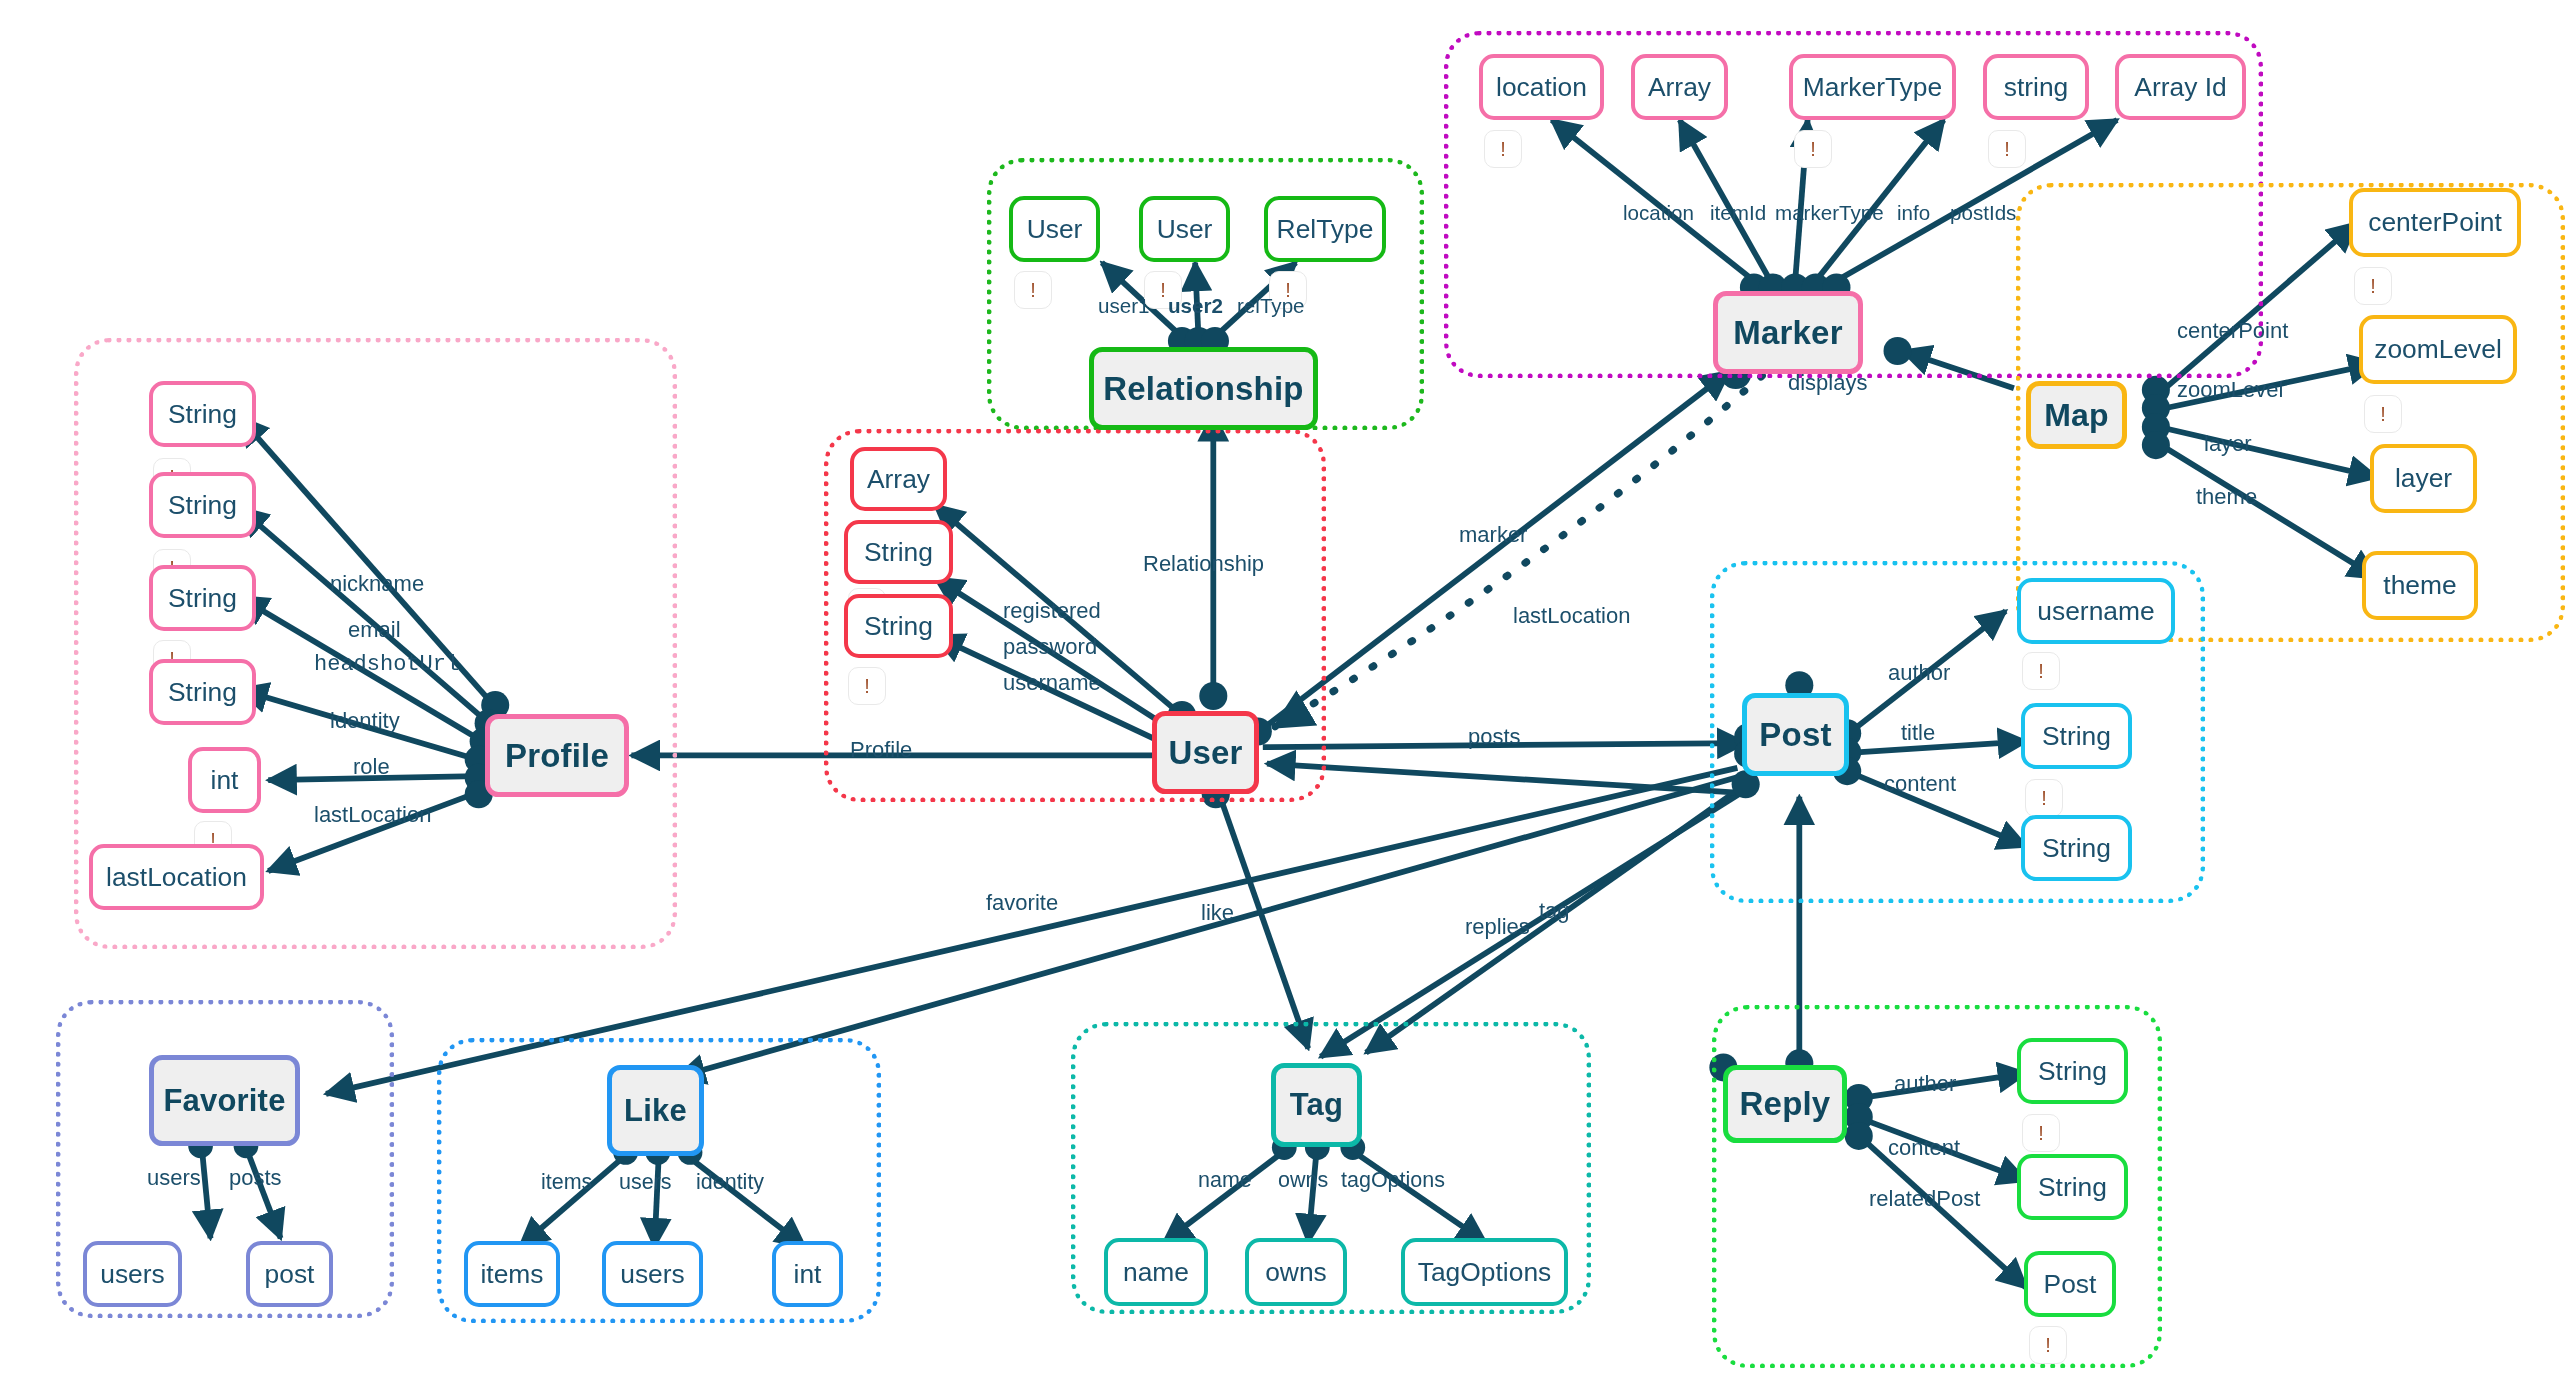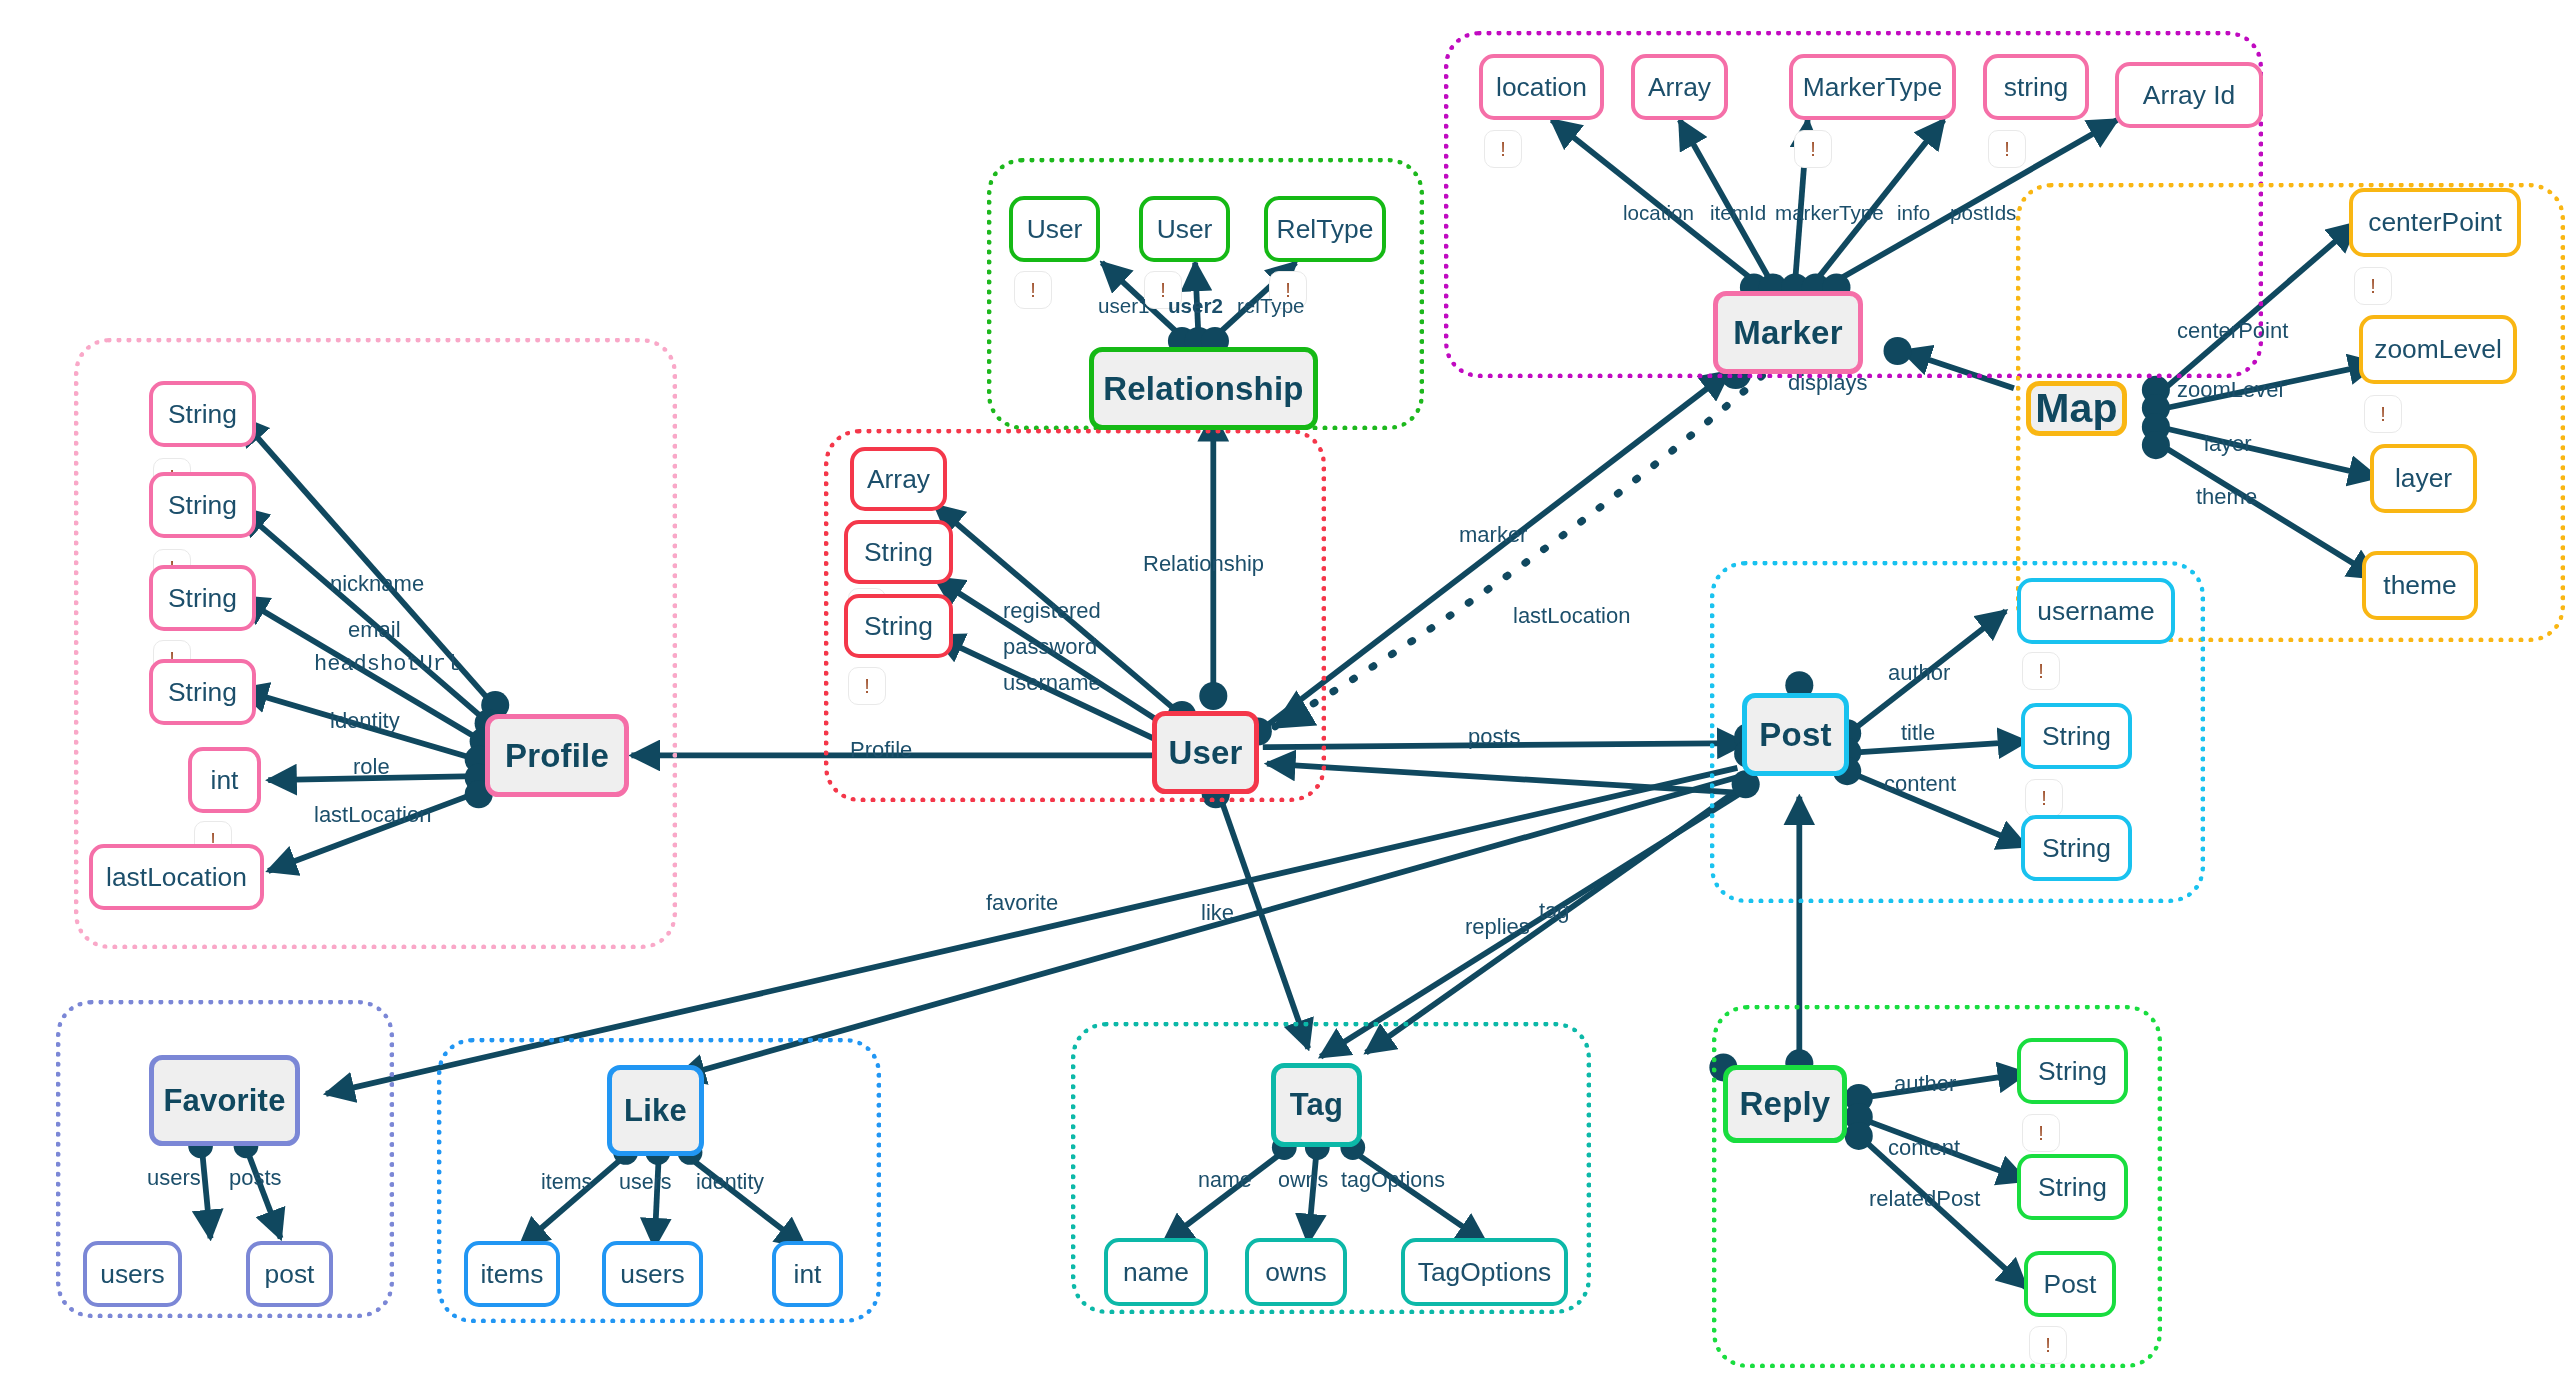--- a/index.html
+++ b/index.html
@@ -244,21 +244,21 @@
   </div>
   <div class="entity" style="left:1089px; top:347px; width:229px; height:83px; border-color:#15b915; font-size:33px;">
     <span>Relationship</span>
   </div>
   <div class="entity" style="left:1152px; top:711px; width:107px; height:83px; border-color:#f4374a; font-size:33px;">
     <span>User</span>
   </div>
   <div class="entity" style="left:1713px; top:291px; width:150px; height:83px; border-color:#f56fa8; font-size:33px;">
     <span>Marker</span>
   </div>
-  <div class="entity" style="left:2026px; top:381px; width:101px; height:55px; border-color:#f9b613; font-size:41px;">
+  <div class="entity" style="left:2026px; top:381px; width:101px; height:68px; border-color:#f9b613; font-size:32px;">
     <span>Map</span>
   </div>
   <div class="entity" style="left:1742px; top:693px; width:107px; height:83px; border-color:#19c2ef; font-size:33px;">
     <span>Post</span>
   </div>
   <div class="entity" style="left:1723px; top:1065px; width:124px; height:78px; border-color:#19dd3f; font-size:33px;">
     <span>Reply</span>
   </div>
   <div class="entity" style="left:149px; top:1055px; width:151px; height:91px; border-color:#7b87d6; font-size:31px;">
     <span>Favorite</span>
@@ -350,21 +350,21 @@
   </div>
   <div class="bang" style="left:1794px; top:130px;">
     <span>!</span>
     </div>
   <div class="typebox" style="left:1983px; top:54px; width:106px; height:66px; border-color:#f56fa8; font-size:26.4px;">
     <span>string</span>
   </div>
   <div class="bang" style="left:1988px; top:130px;">
     <span>!</span>
     </div>
-  <div class="typebox" style="left:2115px; top:62px; width:148px; height:66px; border-color:#f56fa8; font-size:26.4px;">
+  <div class="typebox" style="left:2115px; top:54px; width:131px; height:66px; border-color:#f56fa8; font-size:26.4px;">
     <span>Array Id</span>
   </div>
 
   <div class="typebox" style="left:2349px; top:188px; width:172px; height:69px; border-color:#f9b613; font-size:26.4px;">
     <span>centerPoint</span>
   </div>
   <div class="bang" style="left:2354px; top:267px;">
     <span>!</span>
     </div>
   <div class="typebox" style="left:2359px; top:315px; width:158px; height:69px; border-color:#f9b613; font-size:26.4px;">

